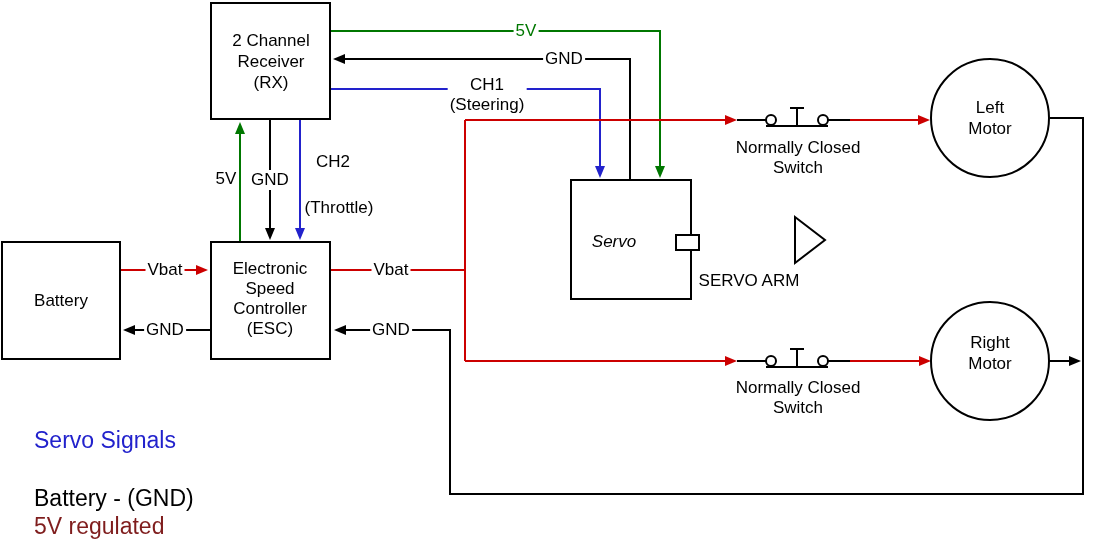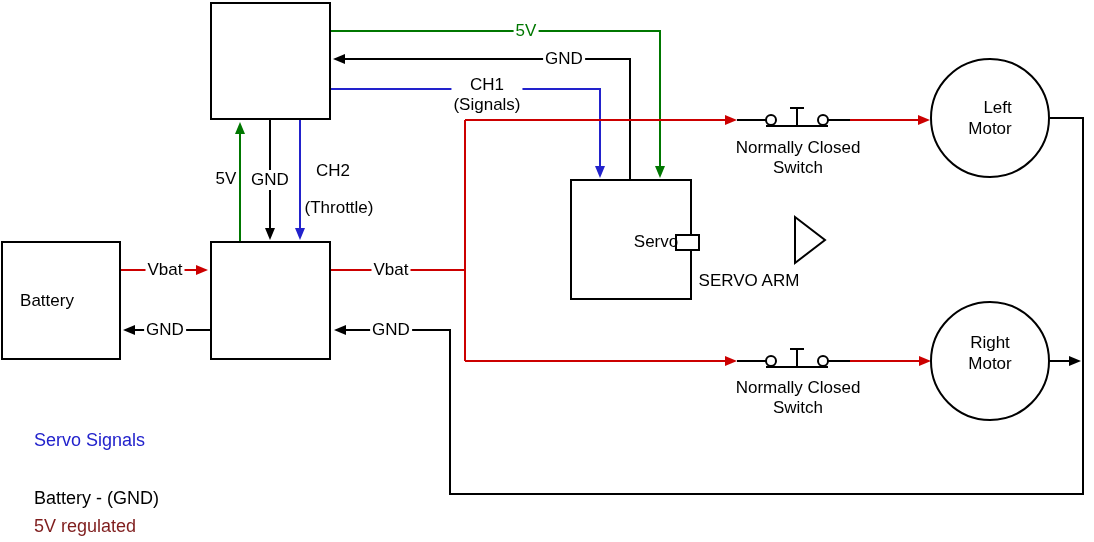--- a/index.html
+++ b/index.html
@@ -35,21 +35,21 @@
     white-space:nowrap;
     background:#fff;
     padding:0 2px;
   }
   .esc-lines{line-height:20px;}
   .switch-lbl{line-height:20px;}
   .legend-item{
     position:absolute;
     left:34px;
     transform:translateY(-50%);
-    font-size:18px;
+    font-size:23px;
     white-space:nowrap;
   }
   svg .wire{fill:none;stroke-width:2;}
   svg .w-red{stroke:#CC0000;}
   svg .w-grn{stroke:#007700;}
   svg .w-blu{stroke:#2222CC;}
   svg .w-blk{stroke:#000000;}
   svg .a-red{fill:#CC0000;stroke:none;}
   svg .a-grn{fill:#007700;stroke:none;}
   svg .a-blu{fill:#2222CC;stroke:none;}
@@ -140,28 +140,39 @@
     </g>
 
     <circle class="node" cx="990" cy="118" r="59"></circle>
     <circle class="node" cx="990" cy="361" r="59"></circle>
 
     <polygon class="node" points="795,217 825,240 795,263"></polygon>
   </svg>
 
   <div class="box" style="left:675px;top:234px;width:25px;height:17px;"></div>
 
-  <div class="lbl" style="left:47px;top:300px;">Battery</div>
-
-
-
-  <div class="lbl" style="left:656px;top:241px;">Servo</div>
+  <div class="lbl" style="left:61px;top:300px;">Battery</div>
+
+  <div class="lbl" style="left:271px;top:61px;">
+    <div>2 Channel</div>
+    <div>Receiver</div>
+    <div>(RX)</div>
+  </div>
+
+  <div class="lbl esc-lines" style="left:270px;top:299px;">
+    <div>Electronic</div>
+    <div>Speed</div>
+    <div>Controller</div>
+    <div>(ESC)</div>
+  </div>
+
+  <div class="lbl" style="left:614px;top:241px;font-style:italic;">Servo</div>
   <div class="lbl" style="left:749px;top:240px;background:#fff;padding:0 1px;margin-top:40px;">SERVO ARM</div>
 
-  <div class="lbl" style="left:990px;top:118px;text-align:right;">
+  <div class="lbl" style="left:990px;top:118px;">
     <div>Left</div>
     <div>Motor</div>
   </div>
   <div class="lbl" style="left:990px;top:353px;">
     <div>Right</div>
     <div>Motor</div>
   </div>
 
   <div class="lbl switch-lbl" style="left:798px;top:158px;">
     <div>Normally Closed</div>
@@ -170,26 +181,26 @@
   <div class="lbl switch-lbl" style="left:798px;top:398px;">
     <div>Normally Closed</div>
     <div>Switch</div>
   </div>
 
   <div class="wire-lbl" style="left:526px;top:31px;color:#007700;">5V</div>
   <div class="wire-lbl" style="left:564px;top:59px;">GND</div>
 
   <div class="wire-lbl" style="left:487px;top:95px;text-align:center;">
     <div>CH1</div>
-    <div>(Signals)</div>
+    <div>(Steering)</div>
   </div>
 
   <div class="wire-lbl" style="left:226px;top:179px;">5V</div>
   <div class="wire-lbl" style="left:270px;top:180px;">GND</div>
-  <div class="wire-lbl" style="left:333px;top:171px;">CH2</div>
+  <div class="wire-lbl" style="left:333px;top:162px;">CH2</div>
   <div class="wire-lbl" style="left:339px;top:191px;margin-top:17px;">(Throttle)</div>
 
   <div class="wire-lbl" style="left:165px;top:270px;">Vbat</div>
   <div class="wire-lbl" style="left:165px;top:330px;">GND</div>
   <div class="wire-lbl" style="left:391px;top:270px;">Vbat</div>
   <div class="wire-lbl" style="left:391px;top:330px;">GND</div>
 
   <div class="legend-item" style="top: 440px; color: rgb(34, 34, 204);">Servo Signals</div>
   <div class="legend-item" style="top: 498px; color: rgb(0, 0, 0);">Battery - (GND)</div>
   <div class="legend-item" style="top: 526px; color: #7f1d1d;">5V regulated</div>

